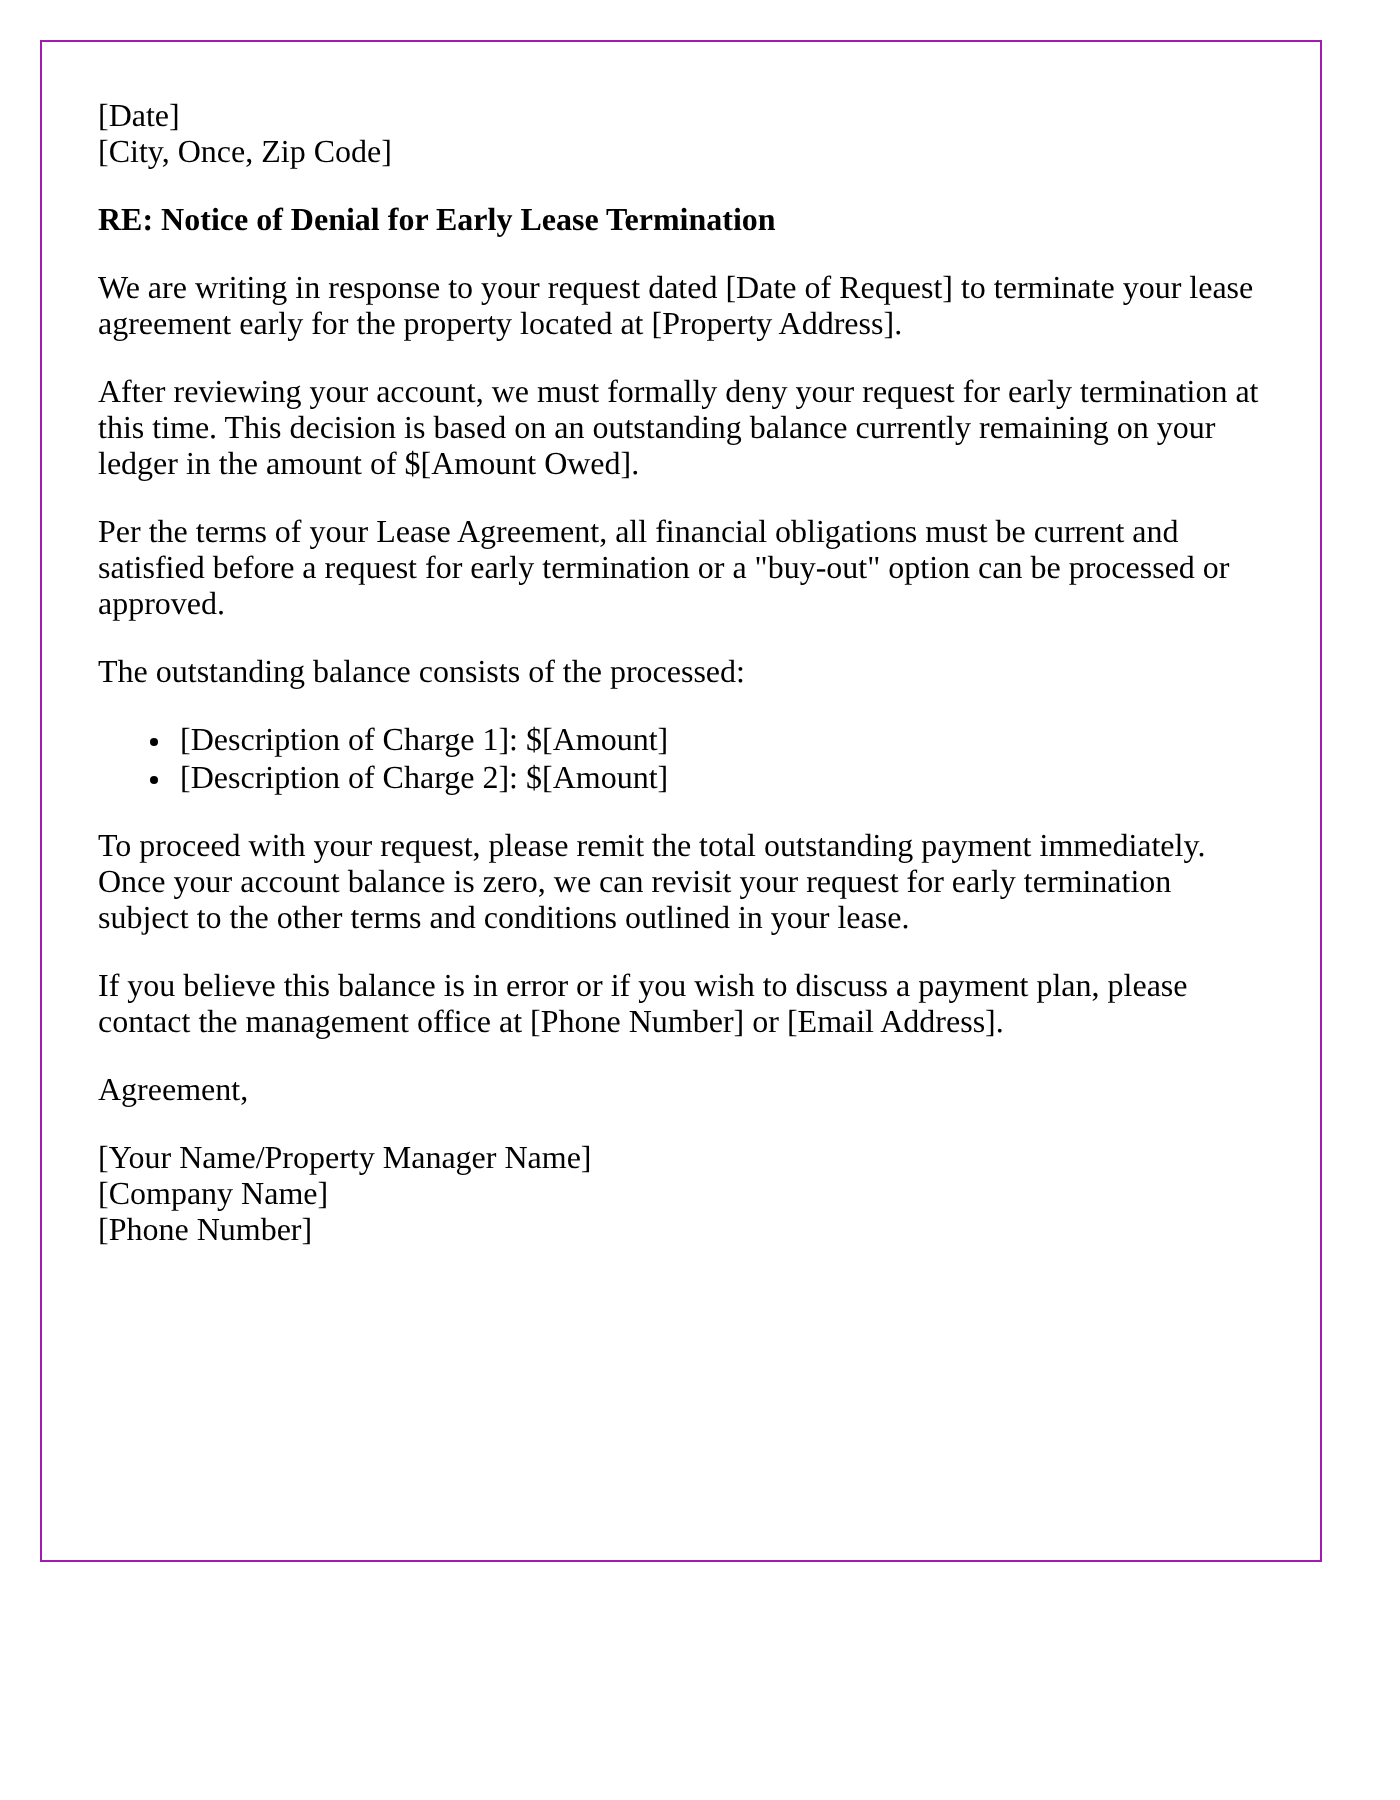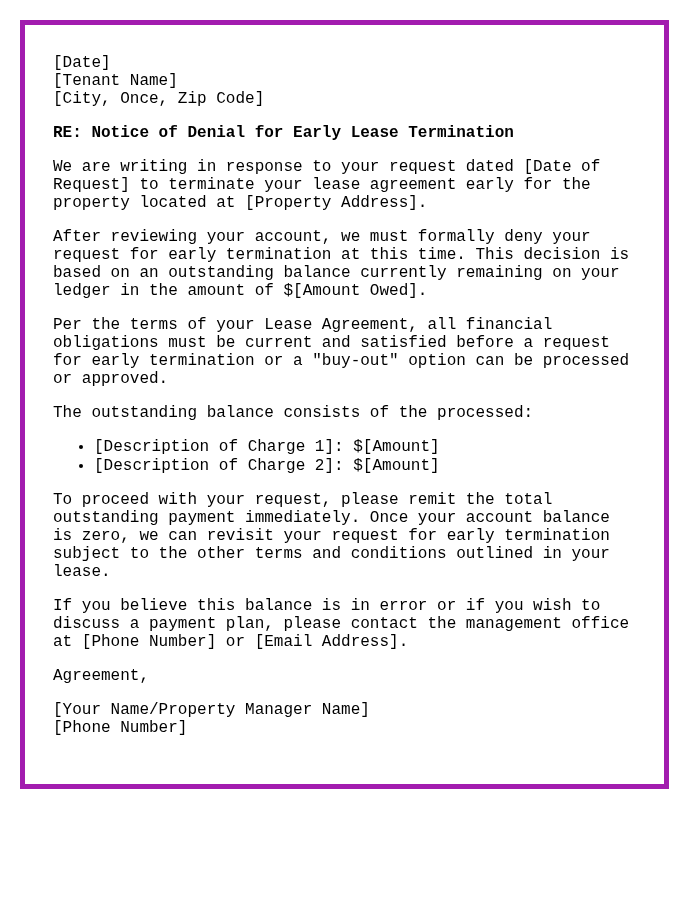--- a/index.html
+++ b/index.html
@@ -15,23 +15,22 @@
       font-size: 16px;
       line-height: 18px;
       color: #000000;
     }
     .letter {
       position: absolute;
       left: 20px;
       top: 20px;
       width: 639px;
       height: 759px;
-      border: 5px solid #a21caf;
+      border: 1px solid #a21caf;
       box-sizing: content-box;
-      font-family: Liberation Mono, monospace;
     }
     .letter-inner {
       padding: 29px 28px 0 28px;
     }
     p {
       margin: 0 0 16px 0;
     }
     .address-block div,
     .signature-block div {
       margin: 0;
@@ -52,21 +51,20 @@
     }
   </style>
 </head>
 <body>
 
 <div class="letter">
   <div class="letter-inner">
 
     <div class="address-block">
       <div>[Date]</div>
-      <div>[Tenant Name]</div>
       <div>[City, Once, Zip Code]</div>
     </div>
 
     <div class="subject">RE: Notice of Denial for Early Lease Termination</div>
 
 
     <p>We are writing in response to your request dated [Date of Request] to terminate your lease agreement early for the property located at [Property Address].</p>
     <p>After reviewing your account, we must formally deny your request for early termination at this time. This decision is based on an outstanding balance currently remaining on your ledger in the amount of $[Amount Owed].</p>
     <p>Per the terms of your Lease Agreement, all financial obligations must be current and satisfied before a request for early termination or a "buy-out" option can be processed or approved.</p>
     <p>The outstanding balance consists of the processed:</p>
@@ -76,17 +74,18 @@
       <li>[Description of Charge 2]: $[Amount]</li>
     </ul>
 
     <p>To proceed with your request, please remit the total outstanding payment immediately. Once your account balance is zero, we can revisit your request for early termination subject to the other terms and conditions outlined in your lease.</p>
     <p>If you believe this balance is in error or if you wish to discuss a payment plan, please contact the management office at [Phone Number] or [Email Address].</p>
 
     <p>Agreement,</p>
 
     <div class="signature-block">
       <div>[Your Name/Property Manager Name]</div>
+      <div>[Company Name]</div>
       <div>[Phone Number]</div>
     </div>
 
   </div>
 </div>
 
 </body></html>

